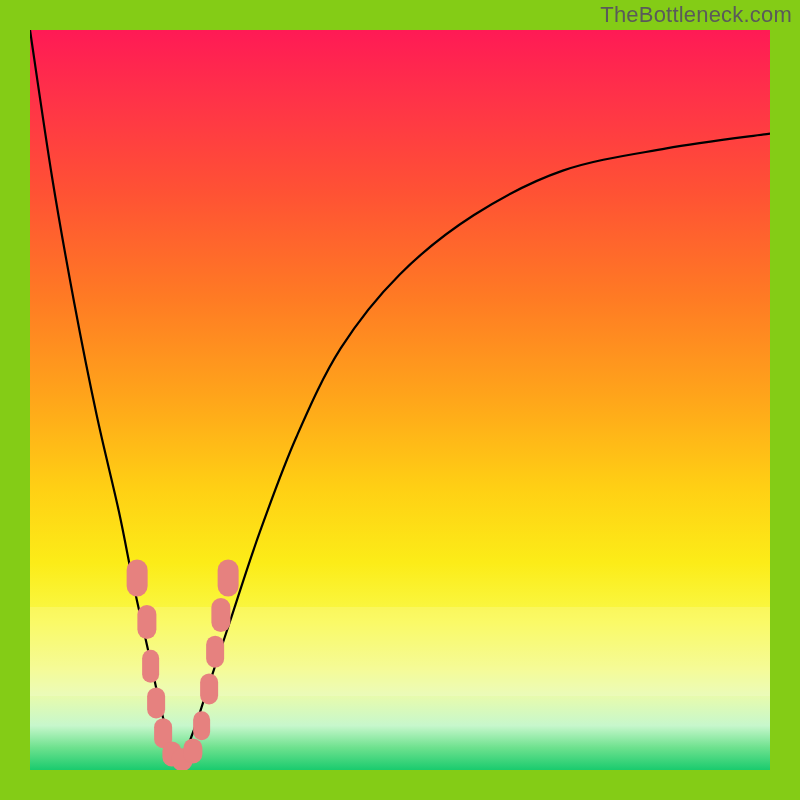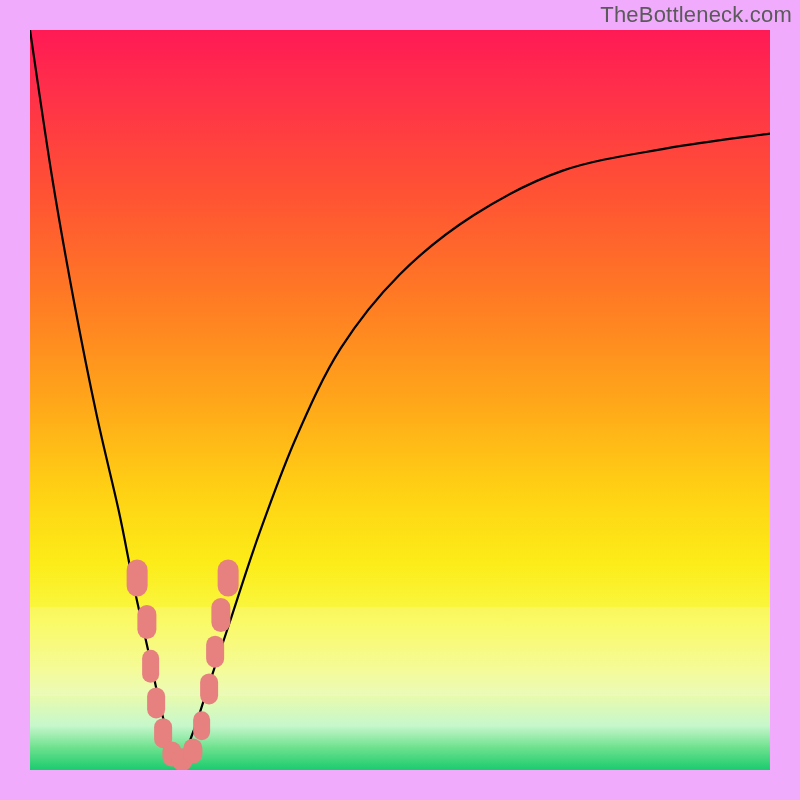--- a/index.html
+++ b/index.html
@@ -8,21 +8,21 @@
     width: 800px;
     height: 800px;
     overflow: hidden;
     font-family: Arial, Helvetica, sans-serif;
     background: #000;
   }
   .frame {
     position: relative;
     width: 800px;
     height: 800px;
-    background: #f0abfc;
+    background: #84cc16;
   }
   .plot {
     position: absolute;
     left: 30px;
     top: 30px;
     width: 740px;
     height: 740px;
     overflow: hidden;
   }
   .gradient {

